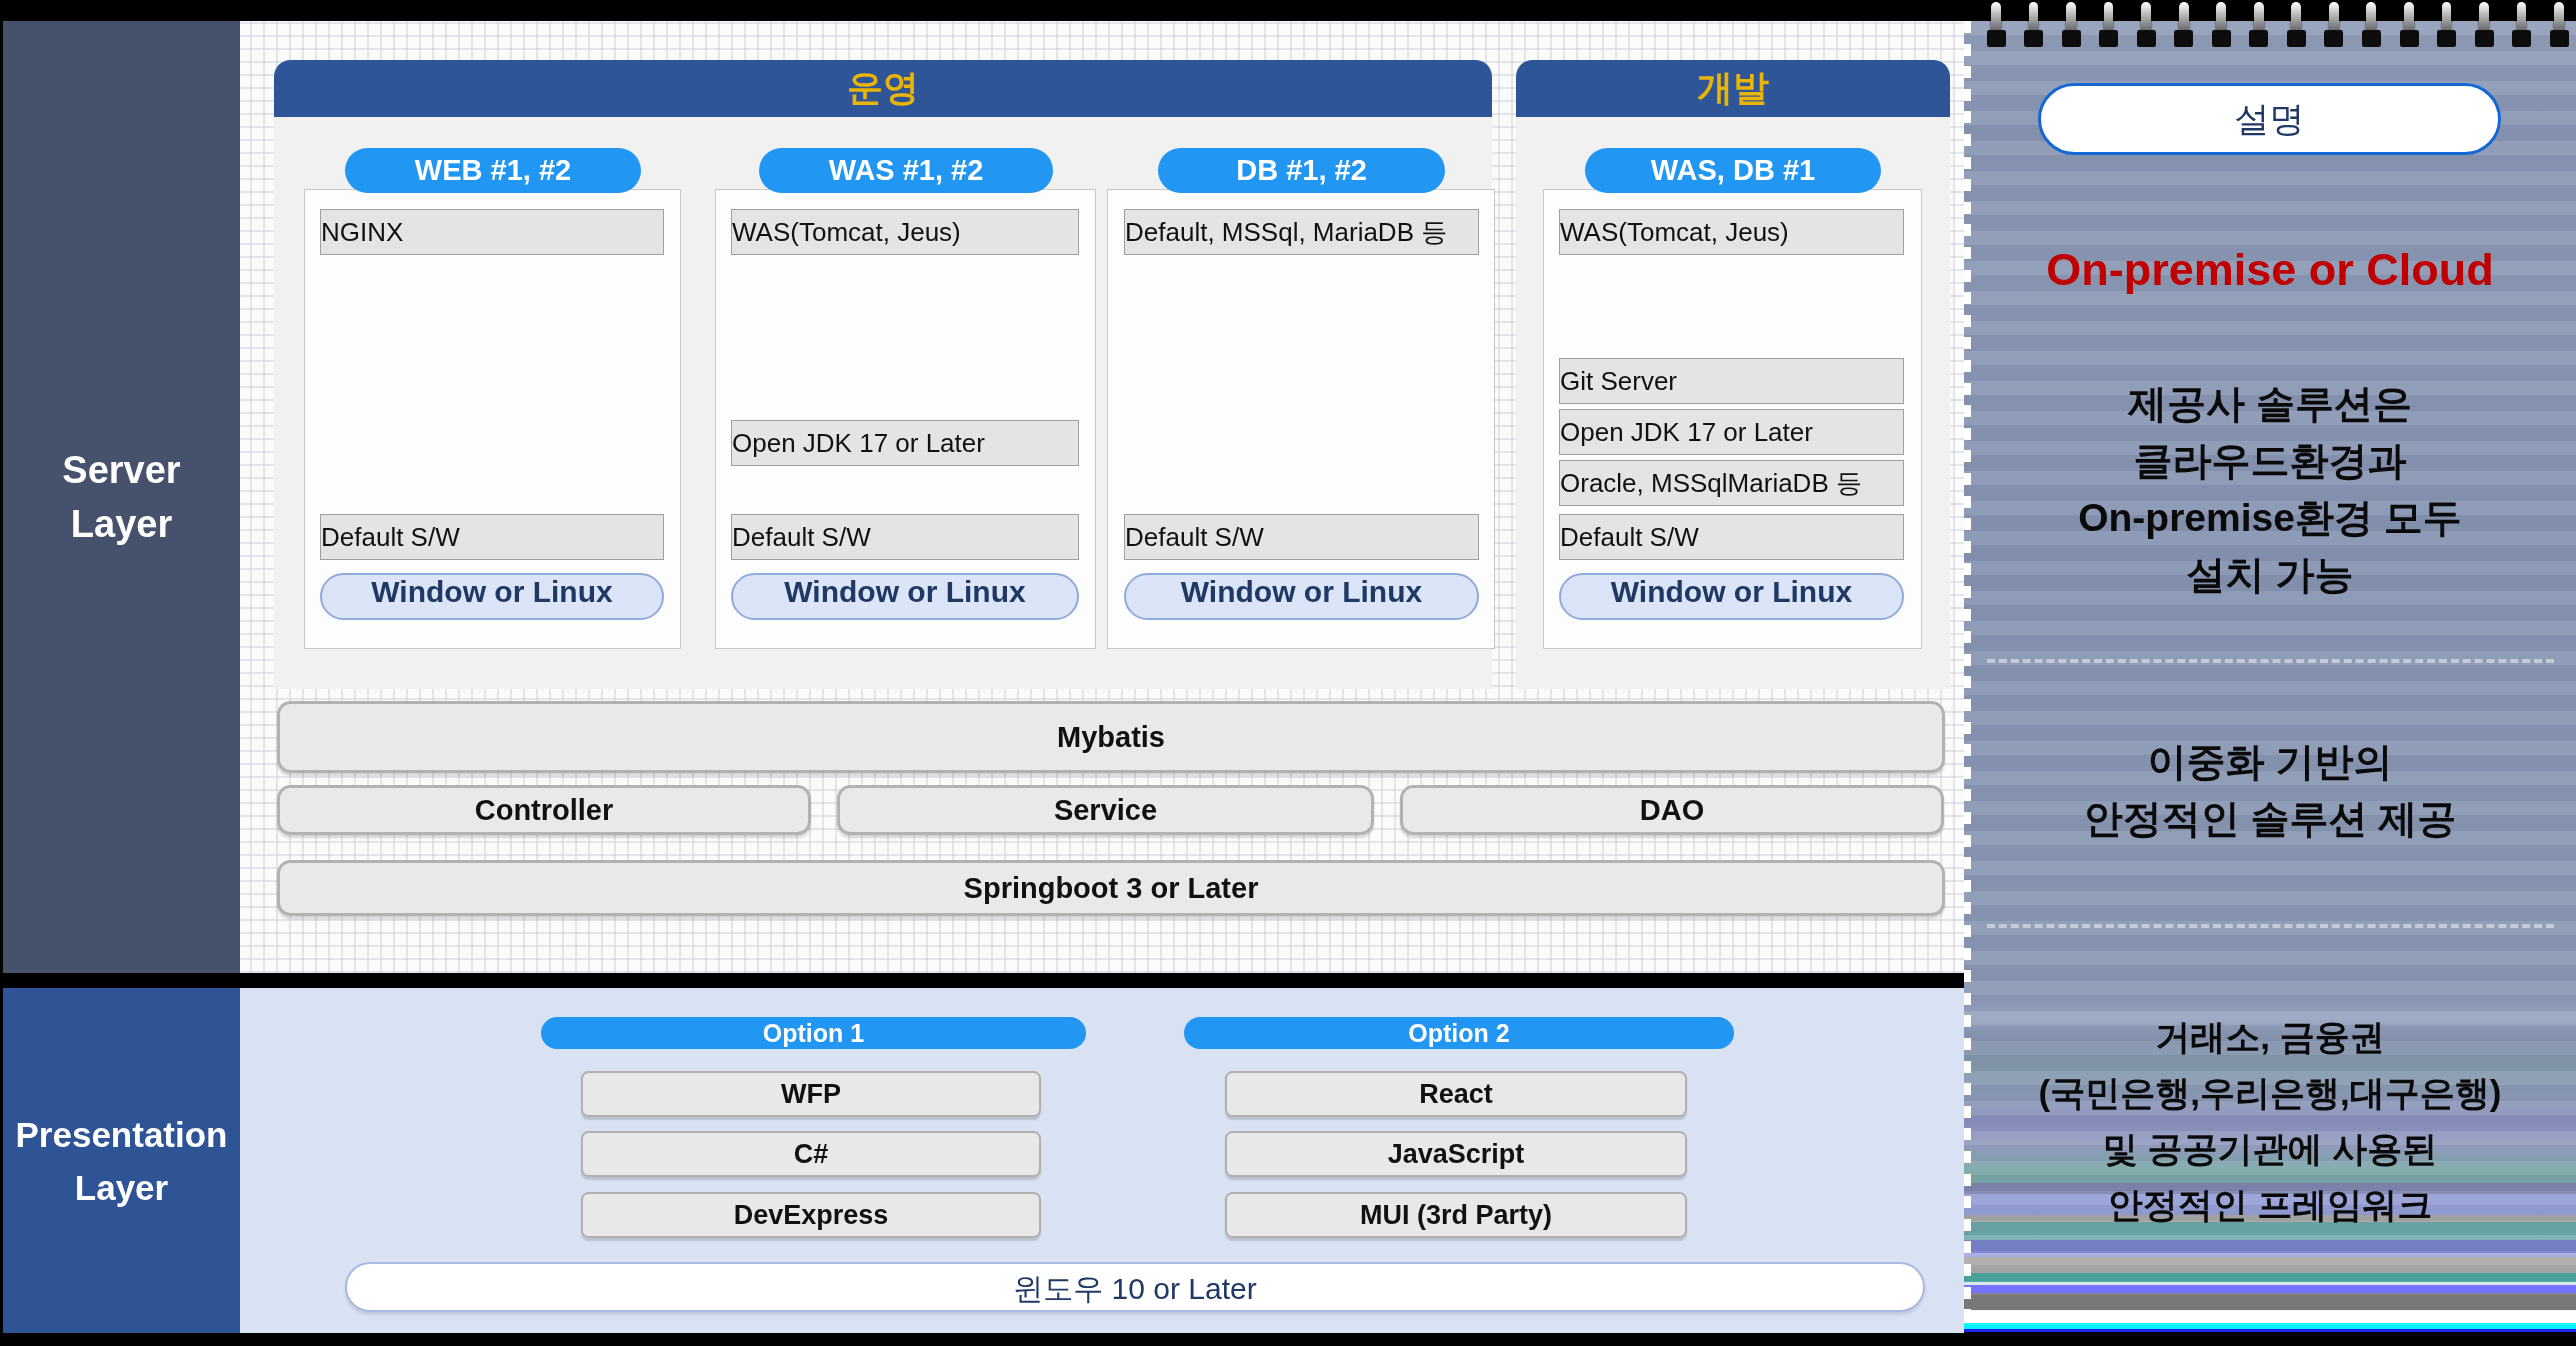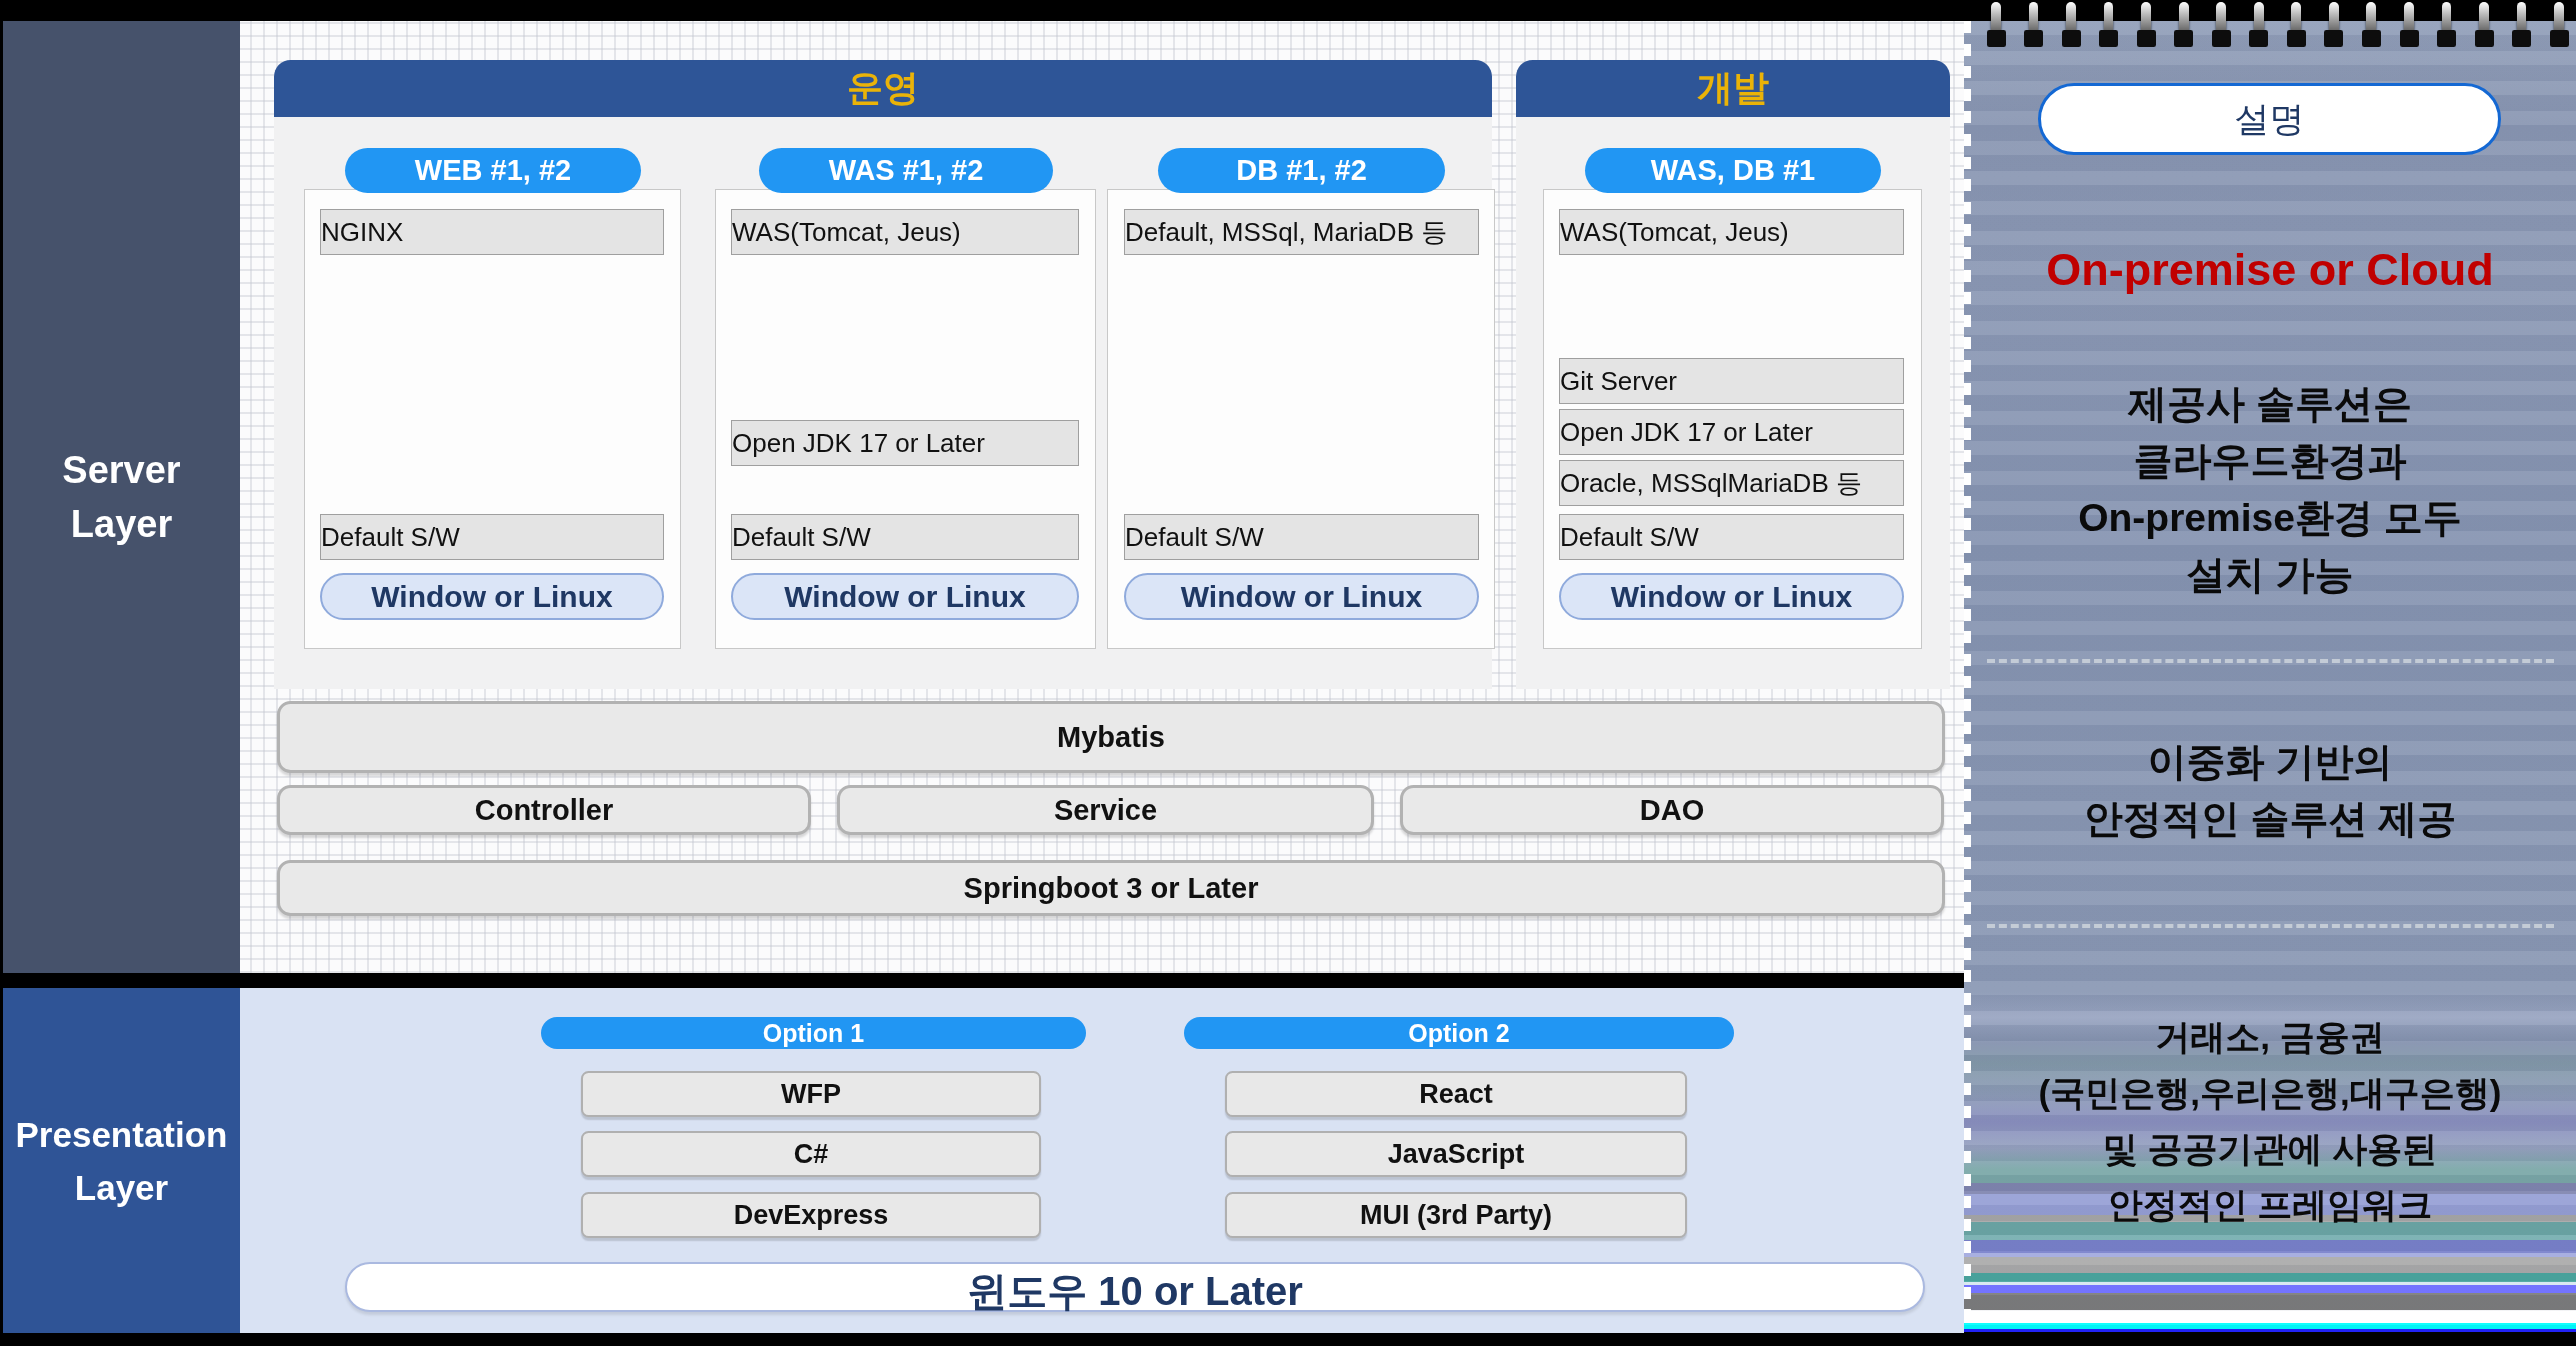--- a/index.html
+++ b/index.html
@@ -30,21 +30,21 @@
     background:#2196f3;color:#fff;font-weight:bold;font-size:29px;
     display:flex;align-items:center;justify-content:center;border-radius:23.4px;
   }
   .graybox{
     background:#e4e4e4;border:1.5px solid #9f9f9f;color:#111;font-size:26px;
     display:flex;align-items:center;justify-content:flex-start;white-space:nowrap;
   }
   .ospill{
     background:#dbe5f7;border:2.3px solid #8faadc;border-radius:24px;
     color:#1f3864;font-size:30px;font-weight:bold;
-    display:flex;align-items:center;justify-content:center;
+    display:flex;align-items:flex-start;justify-content:center;
   }
   .fwbox{
     background:#e9e9e9;border:3.8px solid #b2b2b2;border-radius:13.6px;
     color:#111;font-size:29px;font-weight:bold;
     display:flex;align-items:center;justify-content:center;
     box-shadow:0 3px 2.3px rgba(0,0,0,.15);
   }
   .divider-black{background:#000;}
   
   .pres-bg{background:#d9e2f3;}
@@ -53,22 +53,22 @@
     display:flex;align-items:center;justify-content:center;
   }
   .optbox{
     background:#e8e8e8;border:2.3px solid #b0b0b0;border-radius:7.5px;
     color:#111;font-size:27px;font-weight:bold;
     display:flex;align-items:center;justify-content:center;
     box-shadow:0 3px 1.5px rgba(0,0,0,.14);
   }
   .winpill{
     background:#fff;border:2.3px solid #aab9e0;border-radius:26px;
-    color:#1f3864;font-size:40px;font-weight:bold;
-    display:flex;align-items:flex-start;justify-content:center;
+    color:#1f3864;font-size:30px;font-weight:normal;
+    display:flex;align-items:flex-end;justify-content:center;
     box-shadow:0 3px 3px rgba(0,0,0,.10);
   }
   
   .notebook{
     background-image:
       repeating-linear-gradient(180deg, rgba(255,255,255,0.06) 0 13.6px, rgba(20,30,60,0.05) 13.6px 30px),
       linear-gradient(180deg,
         #93a0ba 0%, #8a97b3 8%, #8d9ab6 20%, #8795b2 40%, #8a98b4 60%, #8b99b5 74%,
         #9aa6c2 76%, #8492ae 78%, #849aaa 79.5%, #8e9cb8 82%, #8b90c0 84%, #97a3c0 86%,
         #7ba8a8 87.6%, #7ba8a8 88.6%, #8186b0 88.6%, #8186b0 89.5%,

